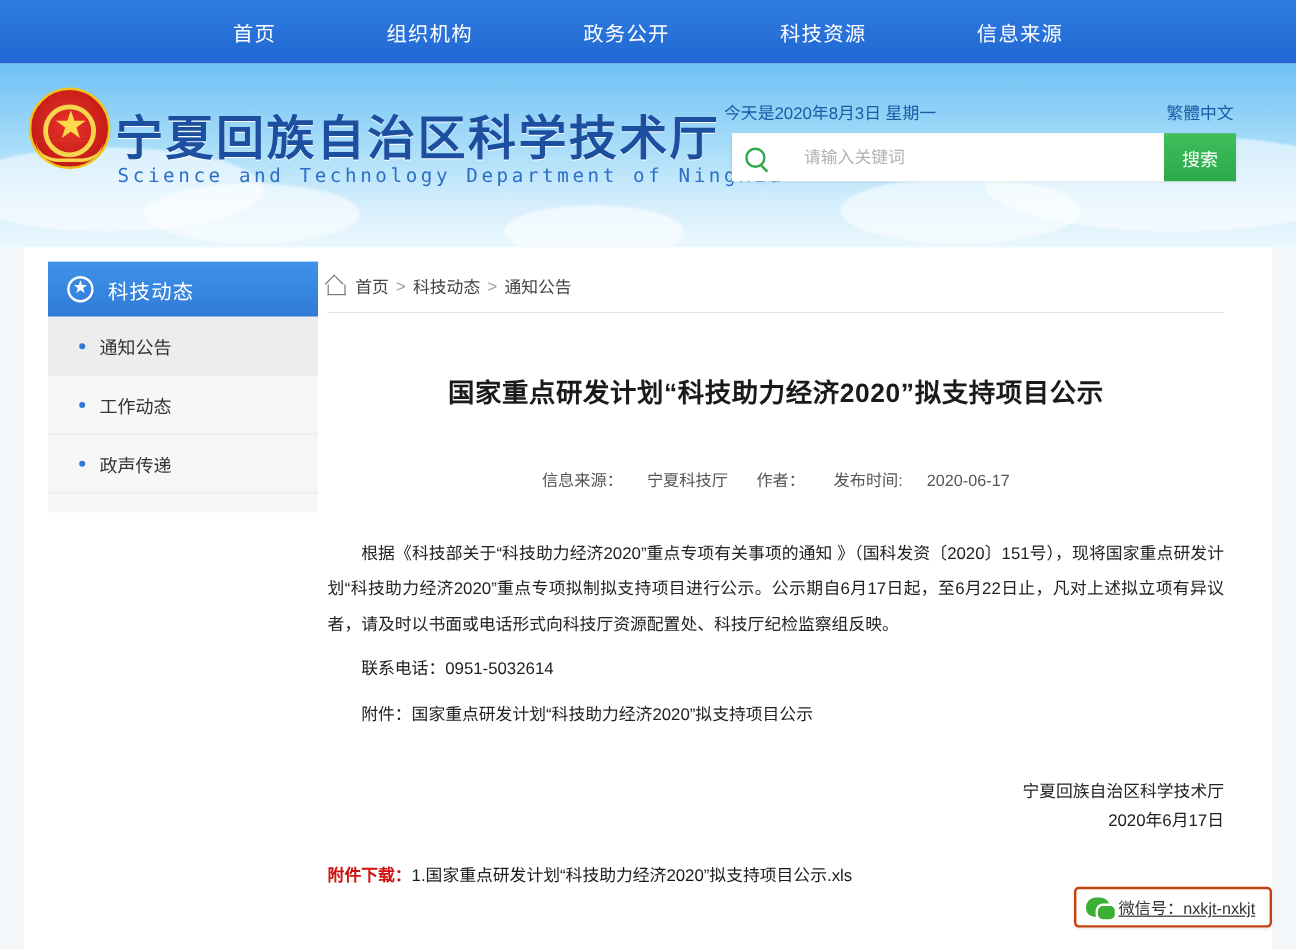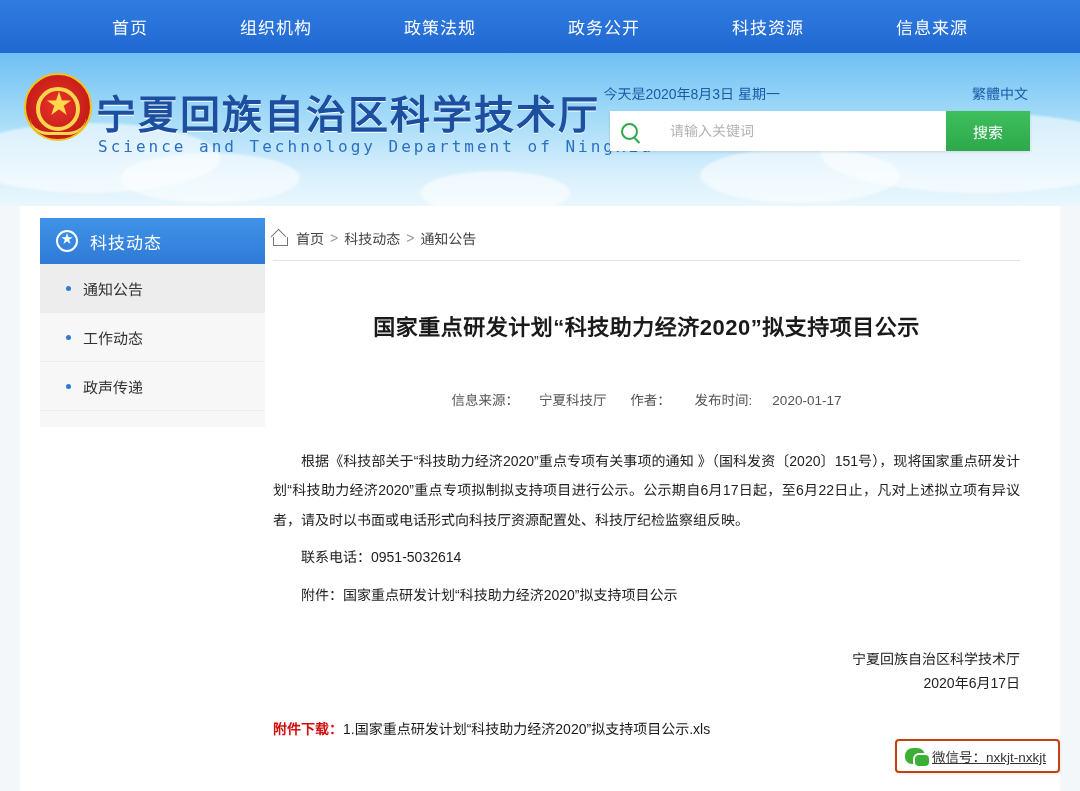--- a/index.html
+++ b/index.html
@@ -138,21 +138,21 @@
     flex: 1;
     border: none;
     outline: none;
     font-size: 14px;
     color: #333;
     padding-left: 8px;
     font-family: "Liberation Sans", sans-serif;
   }
   .searchbox .field input::placeholder { color: #b3b3b3; }
   .search-btn {
-    width: 84px;
+    width: 60px;
     background: linear-gradient(180deg, #3fbf5c 0%, #2da84b 100%);
     color: #ffffff;
     font-size: 15px;
     display: flex;
     align-items: center;
     justify-content: center;
     cursor: pointer;
     border: none;
     font-family: "Liberation Sans", sans-serif;
   }
@@ -351,21 +351,20 @@
     right: -6px; bottom: -4px;
     border: 2px solid #ffffff;
   }
 </style>
 </head>
 <body>
 
 <div class="topnav">
   <div class="nav-item">首页</div>
   <div class="nav-item">组织机构</div>
-  <div class="nav-item">政策法规</div>
   <div class="nav-item">政务公开</div>
   <div class="nav-item">科技资源</div>
   <div class="nav-item">信息来源</div>
 </div>
 
 <div class="banner">
   <div class="cloud c1"></div>
   <div class="cloud c2"></div>
   <div class="cloud c3"></div>
   <div class="cloud c4"></div>
@@ -426,21 +425,21 @@
         <a>科技动态</a>
         <span class="sep">&gt;</span>
         <a>通知公告</a>
       </div>
 
       <div class="art-title">国家重点研发计划“科技助力经济2020”拟支持项目公示</div>
 
       <div class="art-meta">
         <span>信息来源：</span><span>宁夏科技厅</span>
         <span>作者：</span>
-        <span>发布时间:</span><span>2020-01-17</span>
+        <span>发布时间:</span><span>2020-06-17</span>
       </div>
 
       <div class="art-body">
         <p>根据《科技部关于“科技助力经济2020”重点专项有关事项的通知 》（国科发资〔2020〕151号），现将国家重点研发计划“科技助力经济2020”重点专项拟制拟支持项目进行公示。公示期自6月17日起，至6月22日止，凡对上述拟立项有异议者，请及时以书面或电话形式向科技厅资源配置处、科技厅纪检监察组反映。</p>
         <p class="plain">联系电话：0951-5032614</p>
         <p class="plain">附件：国家重点研发计划“科技助力经济2020”拟支持项目公示</p>
       </div>
 
       <div class="sign">
         <span>宁夏回族自治区科学技术厅</span>

